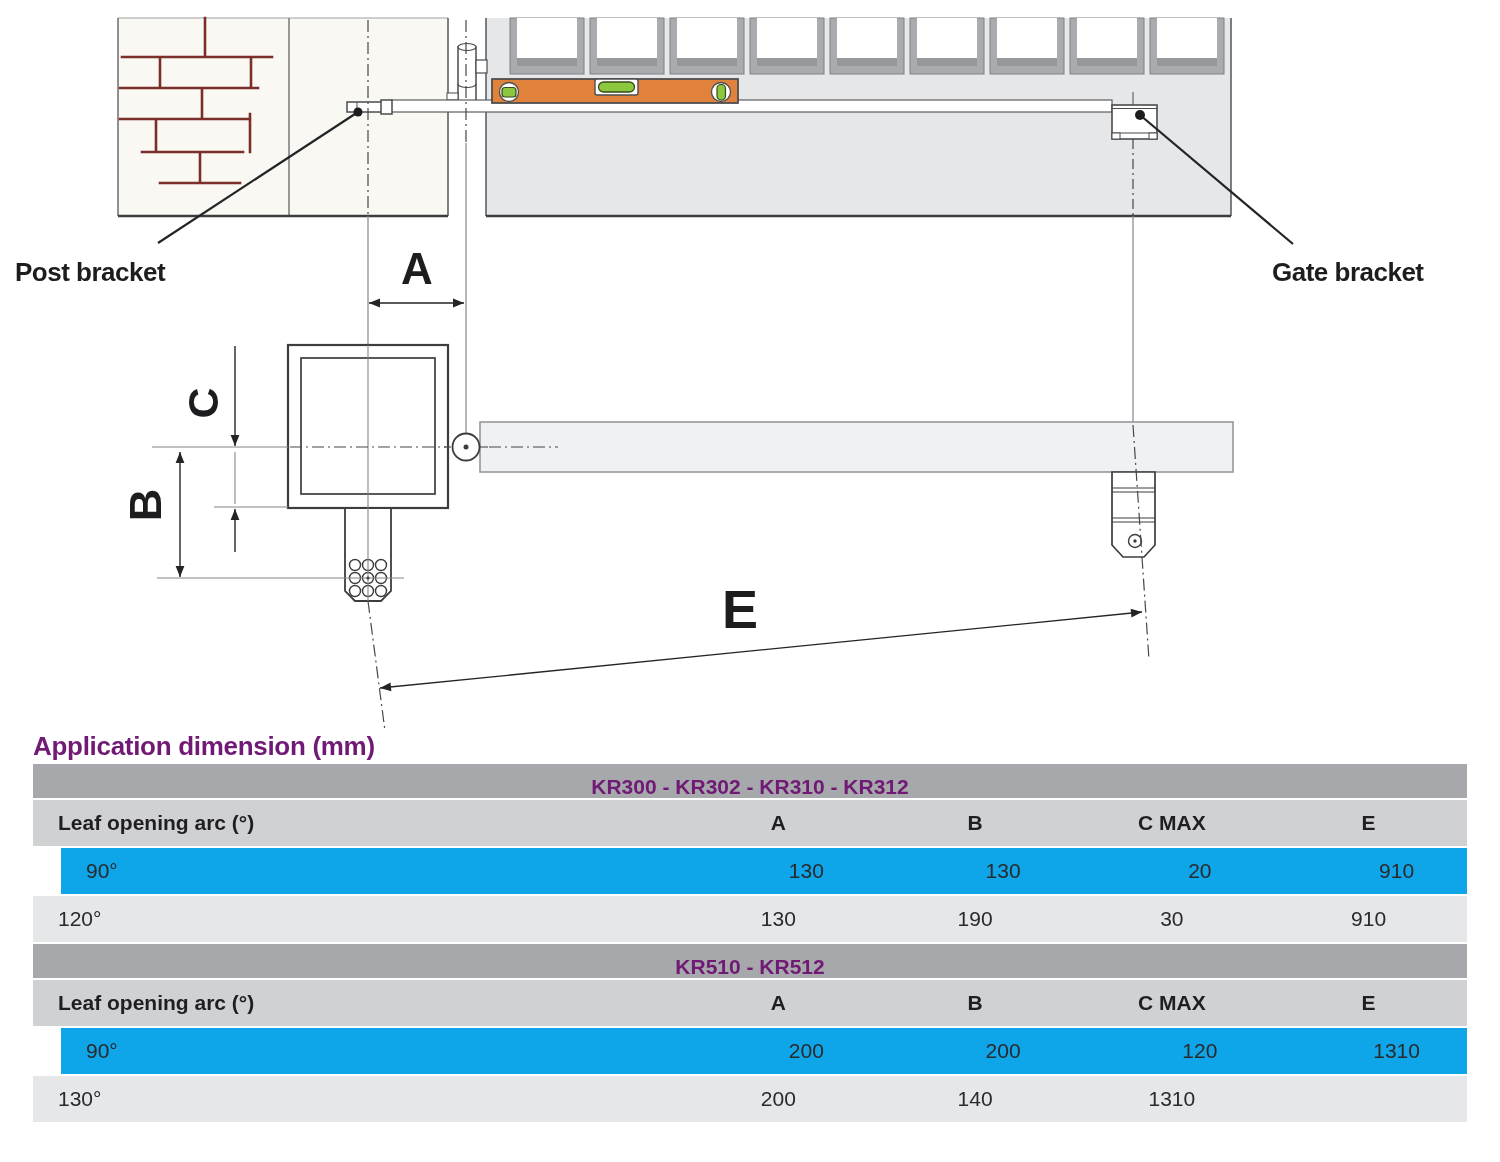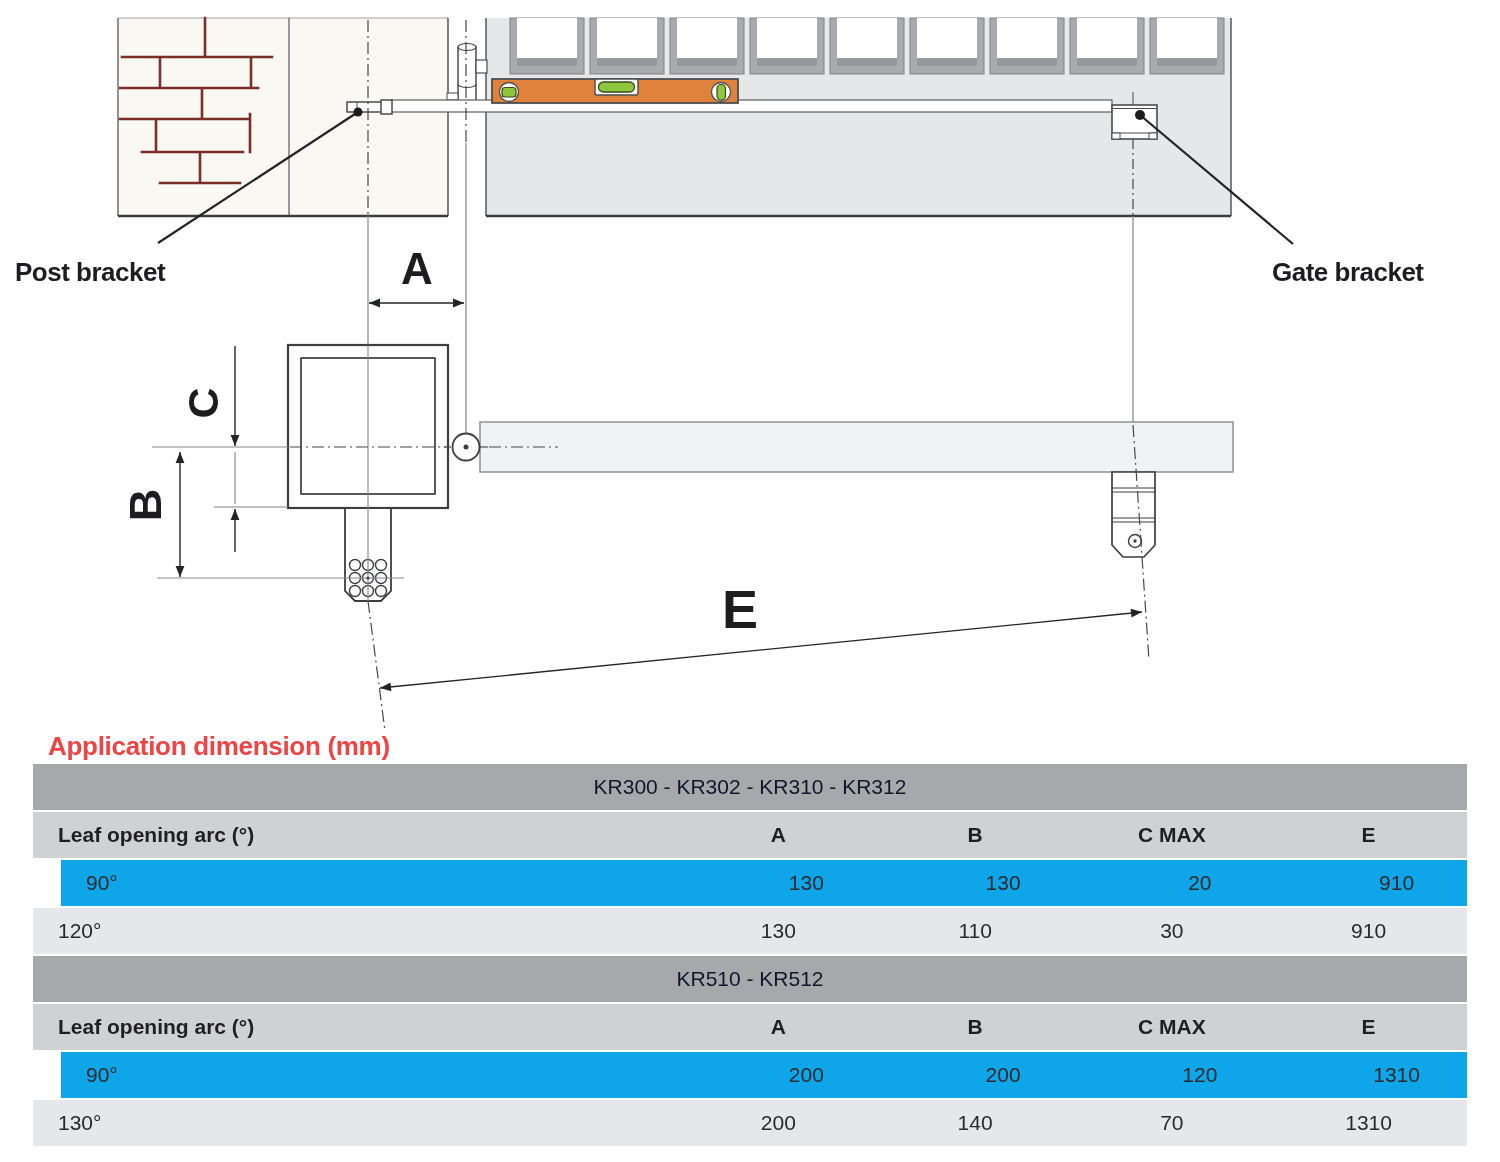--- a/index.html
+++ b/index.html
@@ -1,27 +1,27 @@
 <!DOCTYPE html>
 <html><head>
 <meta charset="utf-8">
 <style>
   html,body{margin:0;padding:0;background:#ffffff;}
   #page{position:relative;width:1500px;height:1162px;background:#ffffff;overflow:hidden;
         font-family:"Liberation Sans","DejaVu Sans",sans-serif;border-radius:29px;}
   #drawing{position:absolute;left:0;top:0;}
-  #table-title{position:absolute;left:48px;top:731px;font-size:26px;font-weight:bold;
-               color:#ef4444;letter-spacing:-0.3px;}
+  #table-title{position:absolute;left:33px;top:731px;font-size:26px;font-weight:bold;
+               color:#701a75;letter-spacing:-0.3px;}
   #spec-table{position:absolute;left:33px;top:764px;width:1434px;}
   .t-row{display:grid;grid-template-columns:647px 196.75px 196.75px 196.75px 196.75px;
          height:46px;line-height:46px;margin-bottom:2px;font-size:21px;color:#2a2a2c;}
   .t-row .c0{padding-left:25px;text-align:left;}
   .t-row .cv{text-align:center;}
-  .sec-header{display:block;height:46px;line-height:46px;margin-bottom:2px;
-              background:#a7a8ac;text-align:center;font-size:21px;font-weight:normal;color:#0f172a;}
+  .sec-header{display:block;height:34px;line-height:46px;margin-bottom:2px;
+              background:#a7a8ac;text-align:center;font-size:21px;font-weight:bold;color:#701a75;}
   .col-header{background:#d0d1d3;font-weight:bold;color:#1f1f21;}
   .row-white{background:#0ea5e9;margin-left:28px;}
   .row-alt{background:#e6e7e9;}
 </style>
 </head>
 <body>
 
 <div id="page">
 
   <svg id="drawing" width="1500" height="740" viewBox="0 0 1500 740">
@@ -211,21 +211,21 @@
     <div class="t-row row-white">
       <div class="c0">90°</div>
       <div class="cv">130</div>
       <div class="cv">130</div>
       <div class="cv">20</div>
       <div class="cv">910</div>
     </div>
     <div class="t-row row-alt">
       <div class="c0">120°</div>
       <div class="cv">130</div>
-      <div class="cv">110</div>
+      <div class="cv">190</div>
       <div class="cv">30</div>
       <div class="cv">910</div>
     </div>
 
     <div class="sec-header">KR510 - KR512</div>
     <div class="t-row col-header">
       <div class="c0">Leaf opening arc (°)</div>
       <div class="cv">A</div>
       <div class="cv">B</div>
       <div class="cv">C MAX</div>
@@ -235,18 +235,17 @@
       <div class="c0">90°</div>
       <div class="cv">200</div>
       <div class="cv">200</div>
       <div class="cv">120</div>
       <div class="cv">1310</div>
     </div>
     <div class="t-row row-alt">
       <div class="c0">130°</div>
       <div class="cv">200</div>
       <div class="cv">140</div>
-      <div class="cv">70</div>
       <div class="cv">1310</div>
     </div>
   </div>
 
 </div>
 
 </body></html>

